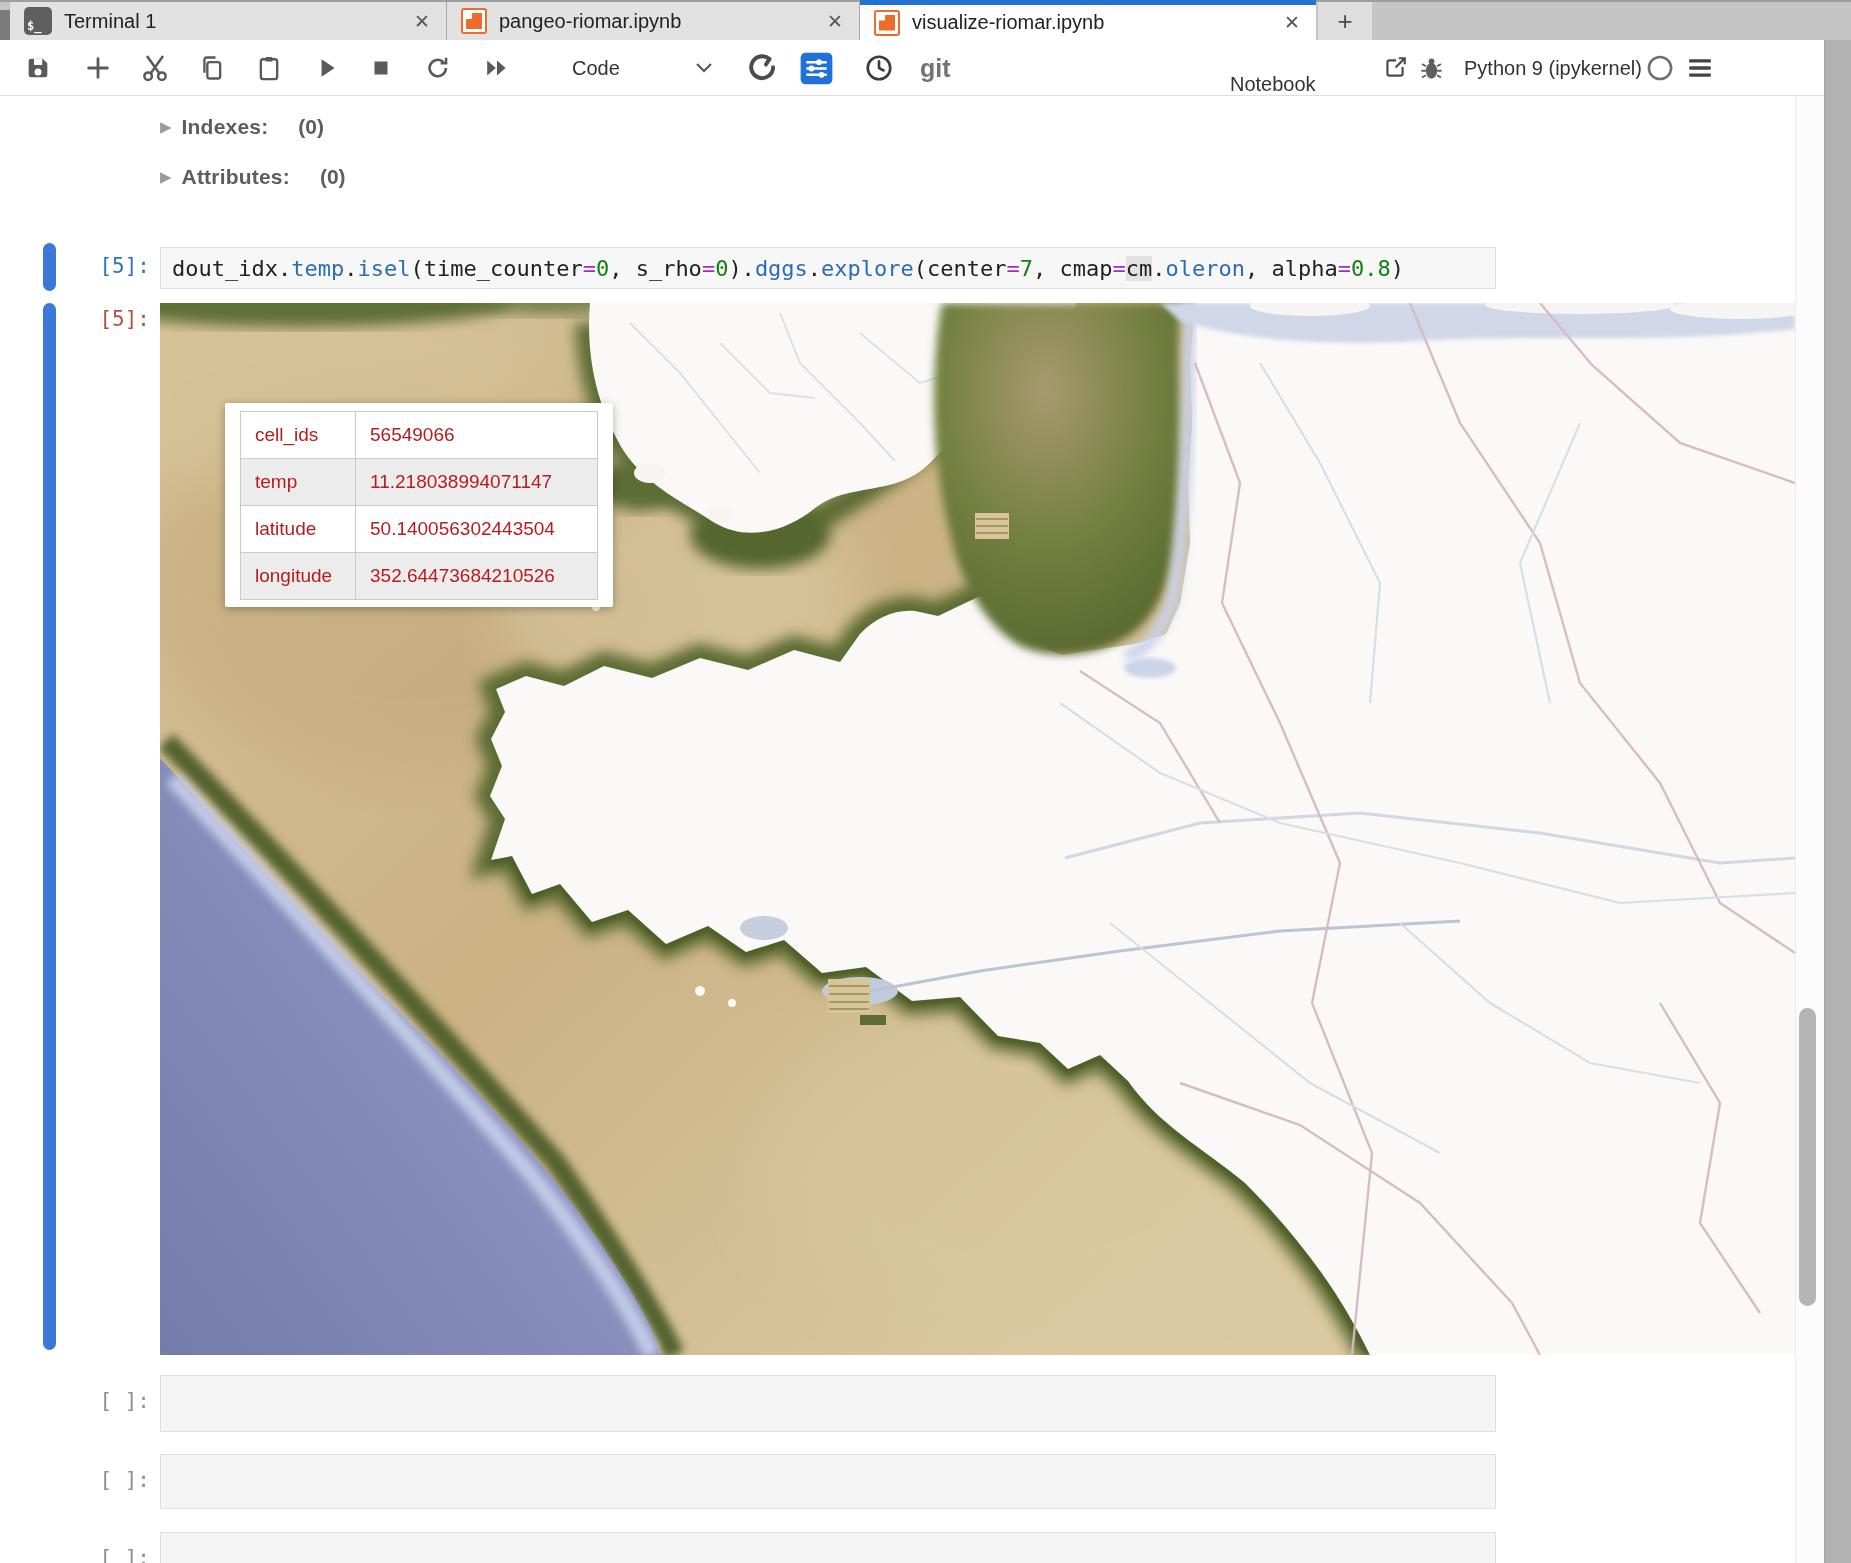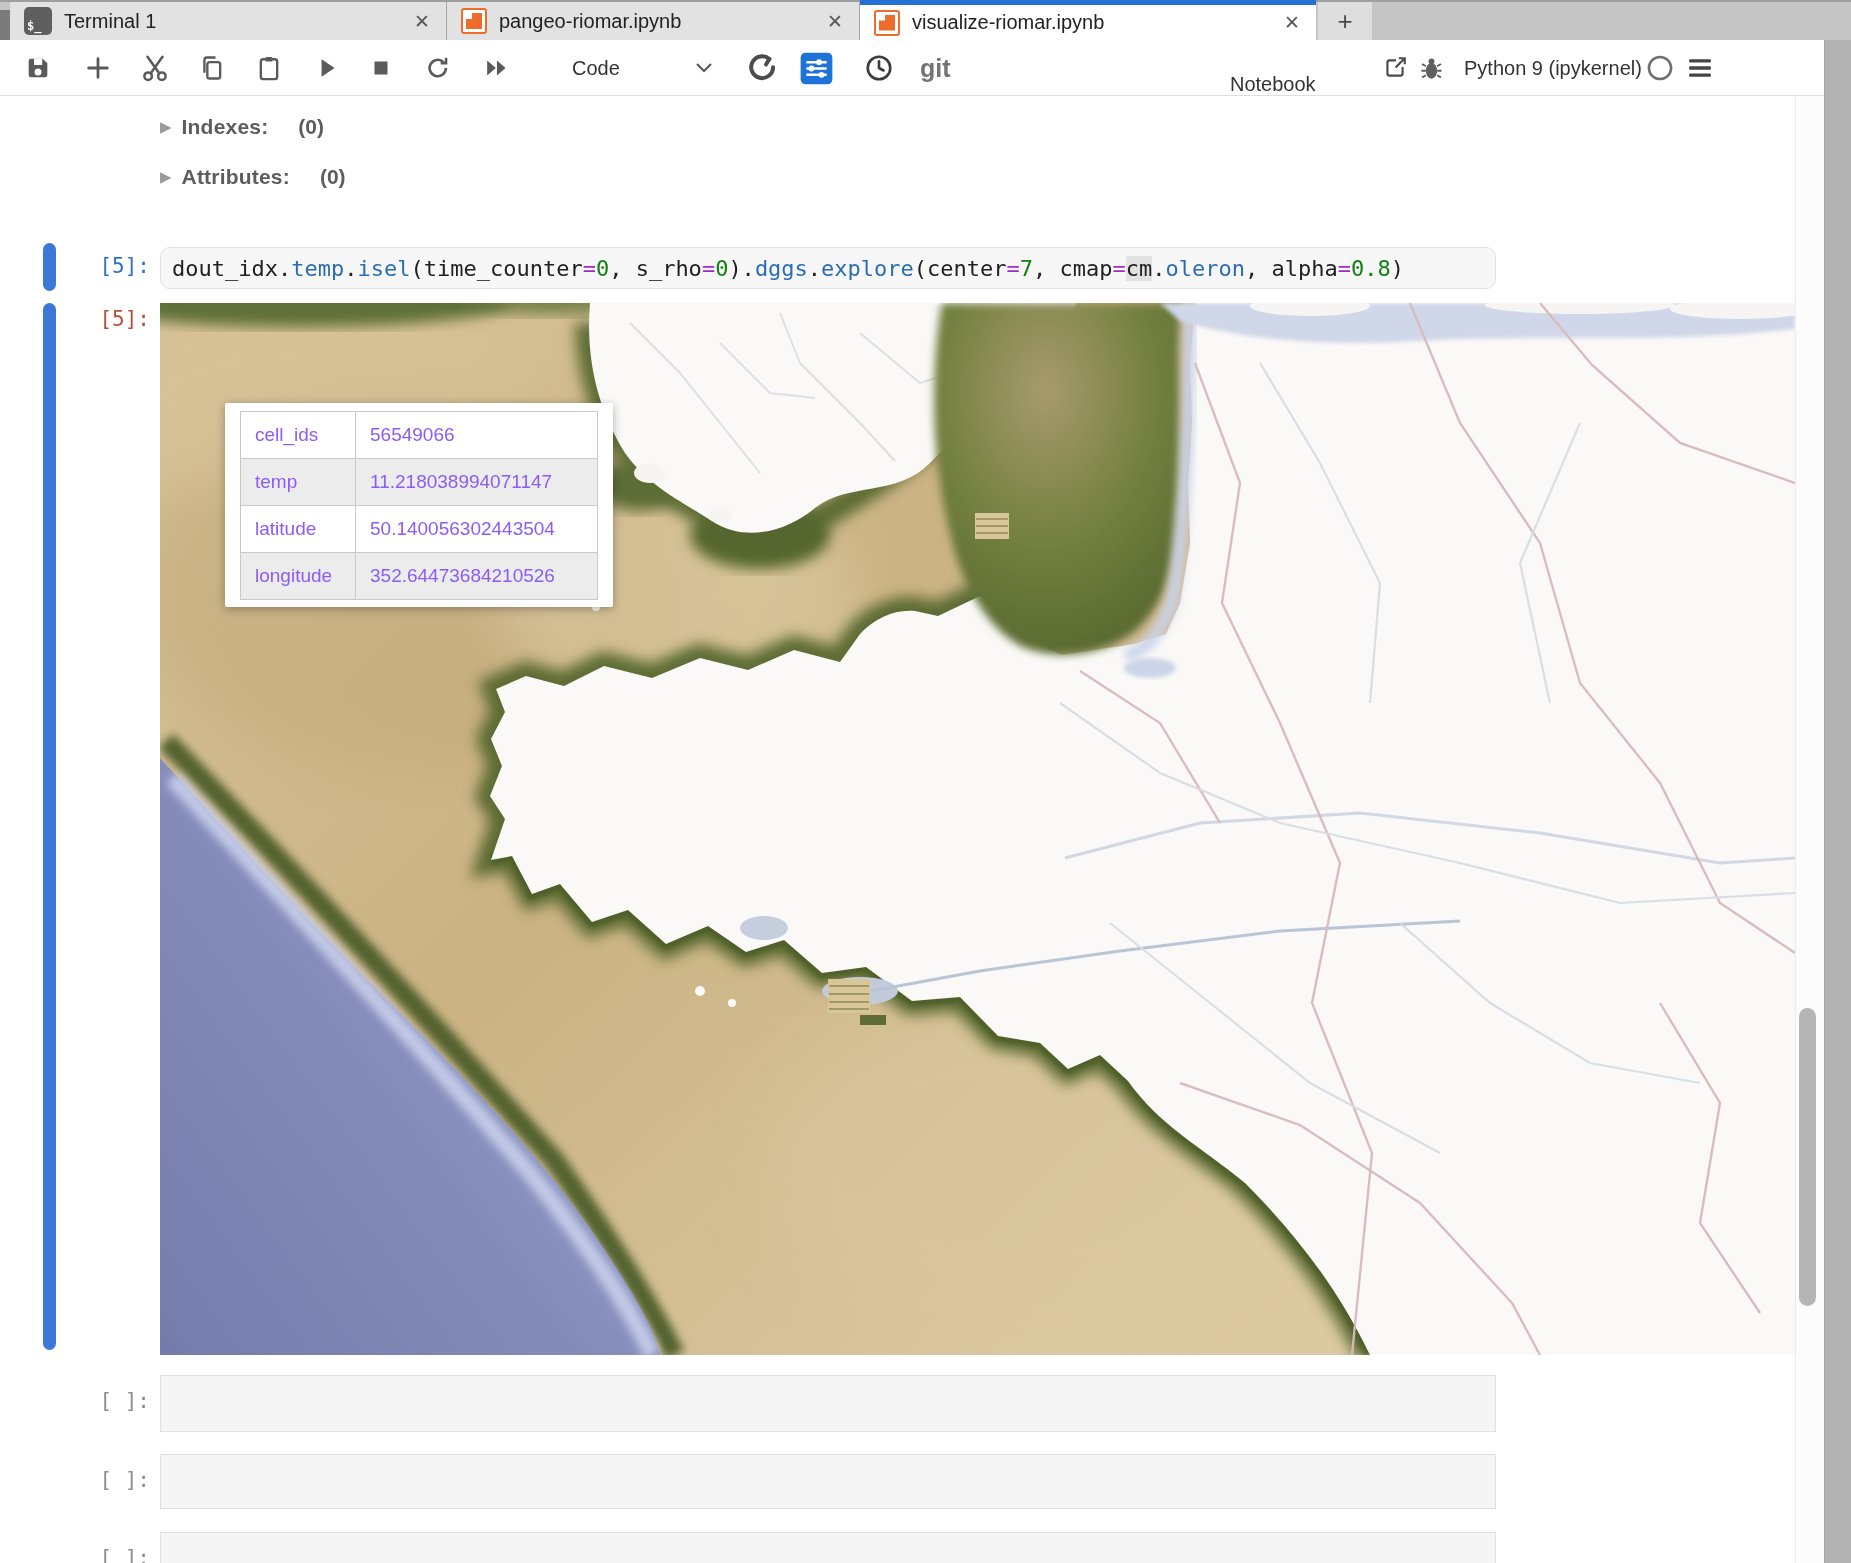--- a/index.html
+++ b/index.html
@@ -58,21 +58,21 @@
   .emptycell{position:absolute;left:160px;width:1336px;background:#f5f5f5;border:1px solid #e0e0e0;box-sizing:border-box;}
 
   
   .map{position:absolute;left:160px;top:207px;width:1635px;height:1052px;overflow:hidden;background:#f8f7f5;}
   .map svg{position:absolute;left:0;top:0;}
 
   .popup{position:absolute;left:65px;top:100px;width:388px;height:204px;background:#ffffff;
          box-shadow:0 2px 10px rgba(0,0,0,.30);border-radius:2px;box-sizing:border-box;
          display:flex;align-items:center;justify-content:center;}
   .popup table{border-collapse:collapse;width:358px;}
-  .popup td{border:1px solid #c9c9c9;height:46px;font-size:19px;color:#8b5cf6;padding:0 0 0 14px;}
+  .popup td{border:1px solid #c9c9c9;height:46px;font-size:19px;color:#b91c1c;padding:0 0 0 14px;}
   .popup td.k{width:100px;}
   .popup tr:nth-child(even) td{background:#ececec;}
   .popup tr:nth-child(odd) td{background:#ffffff;}
 
   
   .vscroll{position:absolute;left:1795px;top:96px;width:29px;height:1467px;background:#fcfcfc;border-left:1px solid #ececec;box-sizing:border-box;}
   .vthumb{position:absolute;left:1799px;top:1008px;width:17px;height:298px;border-radius:9px;background:#b5b5b5;}
   .right-strip{position:absolute;left:1824px;top:40px;width:27px;height:1523px;background:#b2b2b2;border-left:1px solid #a3a3a3;box-sizing:border-box;}
 </style>
 </head>
@@ -237,21 +237,21 @@
     <div class="section-row" style="top:66px;">
       <span class="tri">▶</span>
       <span class="section-label">Attributes:</span>
       <span class="section-count">(0)</span>
     </div>
 
     <div class="sel-bar" style="top:147px;height:48px;"></div>
     <div class="sel-bar" style="top:207px;height:1047px;"></div>
 
     <div class="prompt in" style="top:158px;">[5]:</div>
-    <div class="codebox" style="top:151px;height:42px;border-radius:10px;">
+    <div class="codebox" style="top:151px;height:42px;">
       <div class="codeline"><span class="tk-p">dout_idx</span><span class="tk-p">.</span><span class="tk-b">temp</span><span class="tk-p">.</span><span class="tk-b">isel</span><span class="tk-p">(</span><span class="tk-p">time_counter</span><span class="tk-o">=</span><span class="tk-n">0</span><span class="tk-p">, </span><span class="tk-p">s_rho</span><span class="tk-o">=</span><span class="tk-n">0</span><span class="tk-p">).</span><span class="tk-b">dggs</span><span class="tk-p">.</span><span class="tk-b">explore</span><span class="tk-p">(</span><span class="tk-p">center</span><span class="tk-o">=</span><span class="tk-n">7</span><span class="tk-p">, </span><span class="tk-p">cmap</span><span class="tk-o">=</span><span class="tk-hl">cm</span><span class="tk-p">.</span><span class="tk-b">oleron</span><span class="tk-p">, </span><span class="tk-p">alpha</span><span class="tk-o">=</span><span class="tk-n">0.8</span><span class="tk-p">)</span></div>
     </div>
 
     <div class="prompt out" style="top:211px;">[5]:</div>
 
     <div class="map">
       <svg width="1635" height="1052" viewBox="0 0 1635 1052">
         <defs>
           <linearGradient id="tan" x1="0" y1="0.2" x2="0.75" y2="0.7">
             <stop offset="0" stop-color="#d5c096"></stop>

